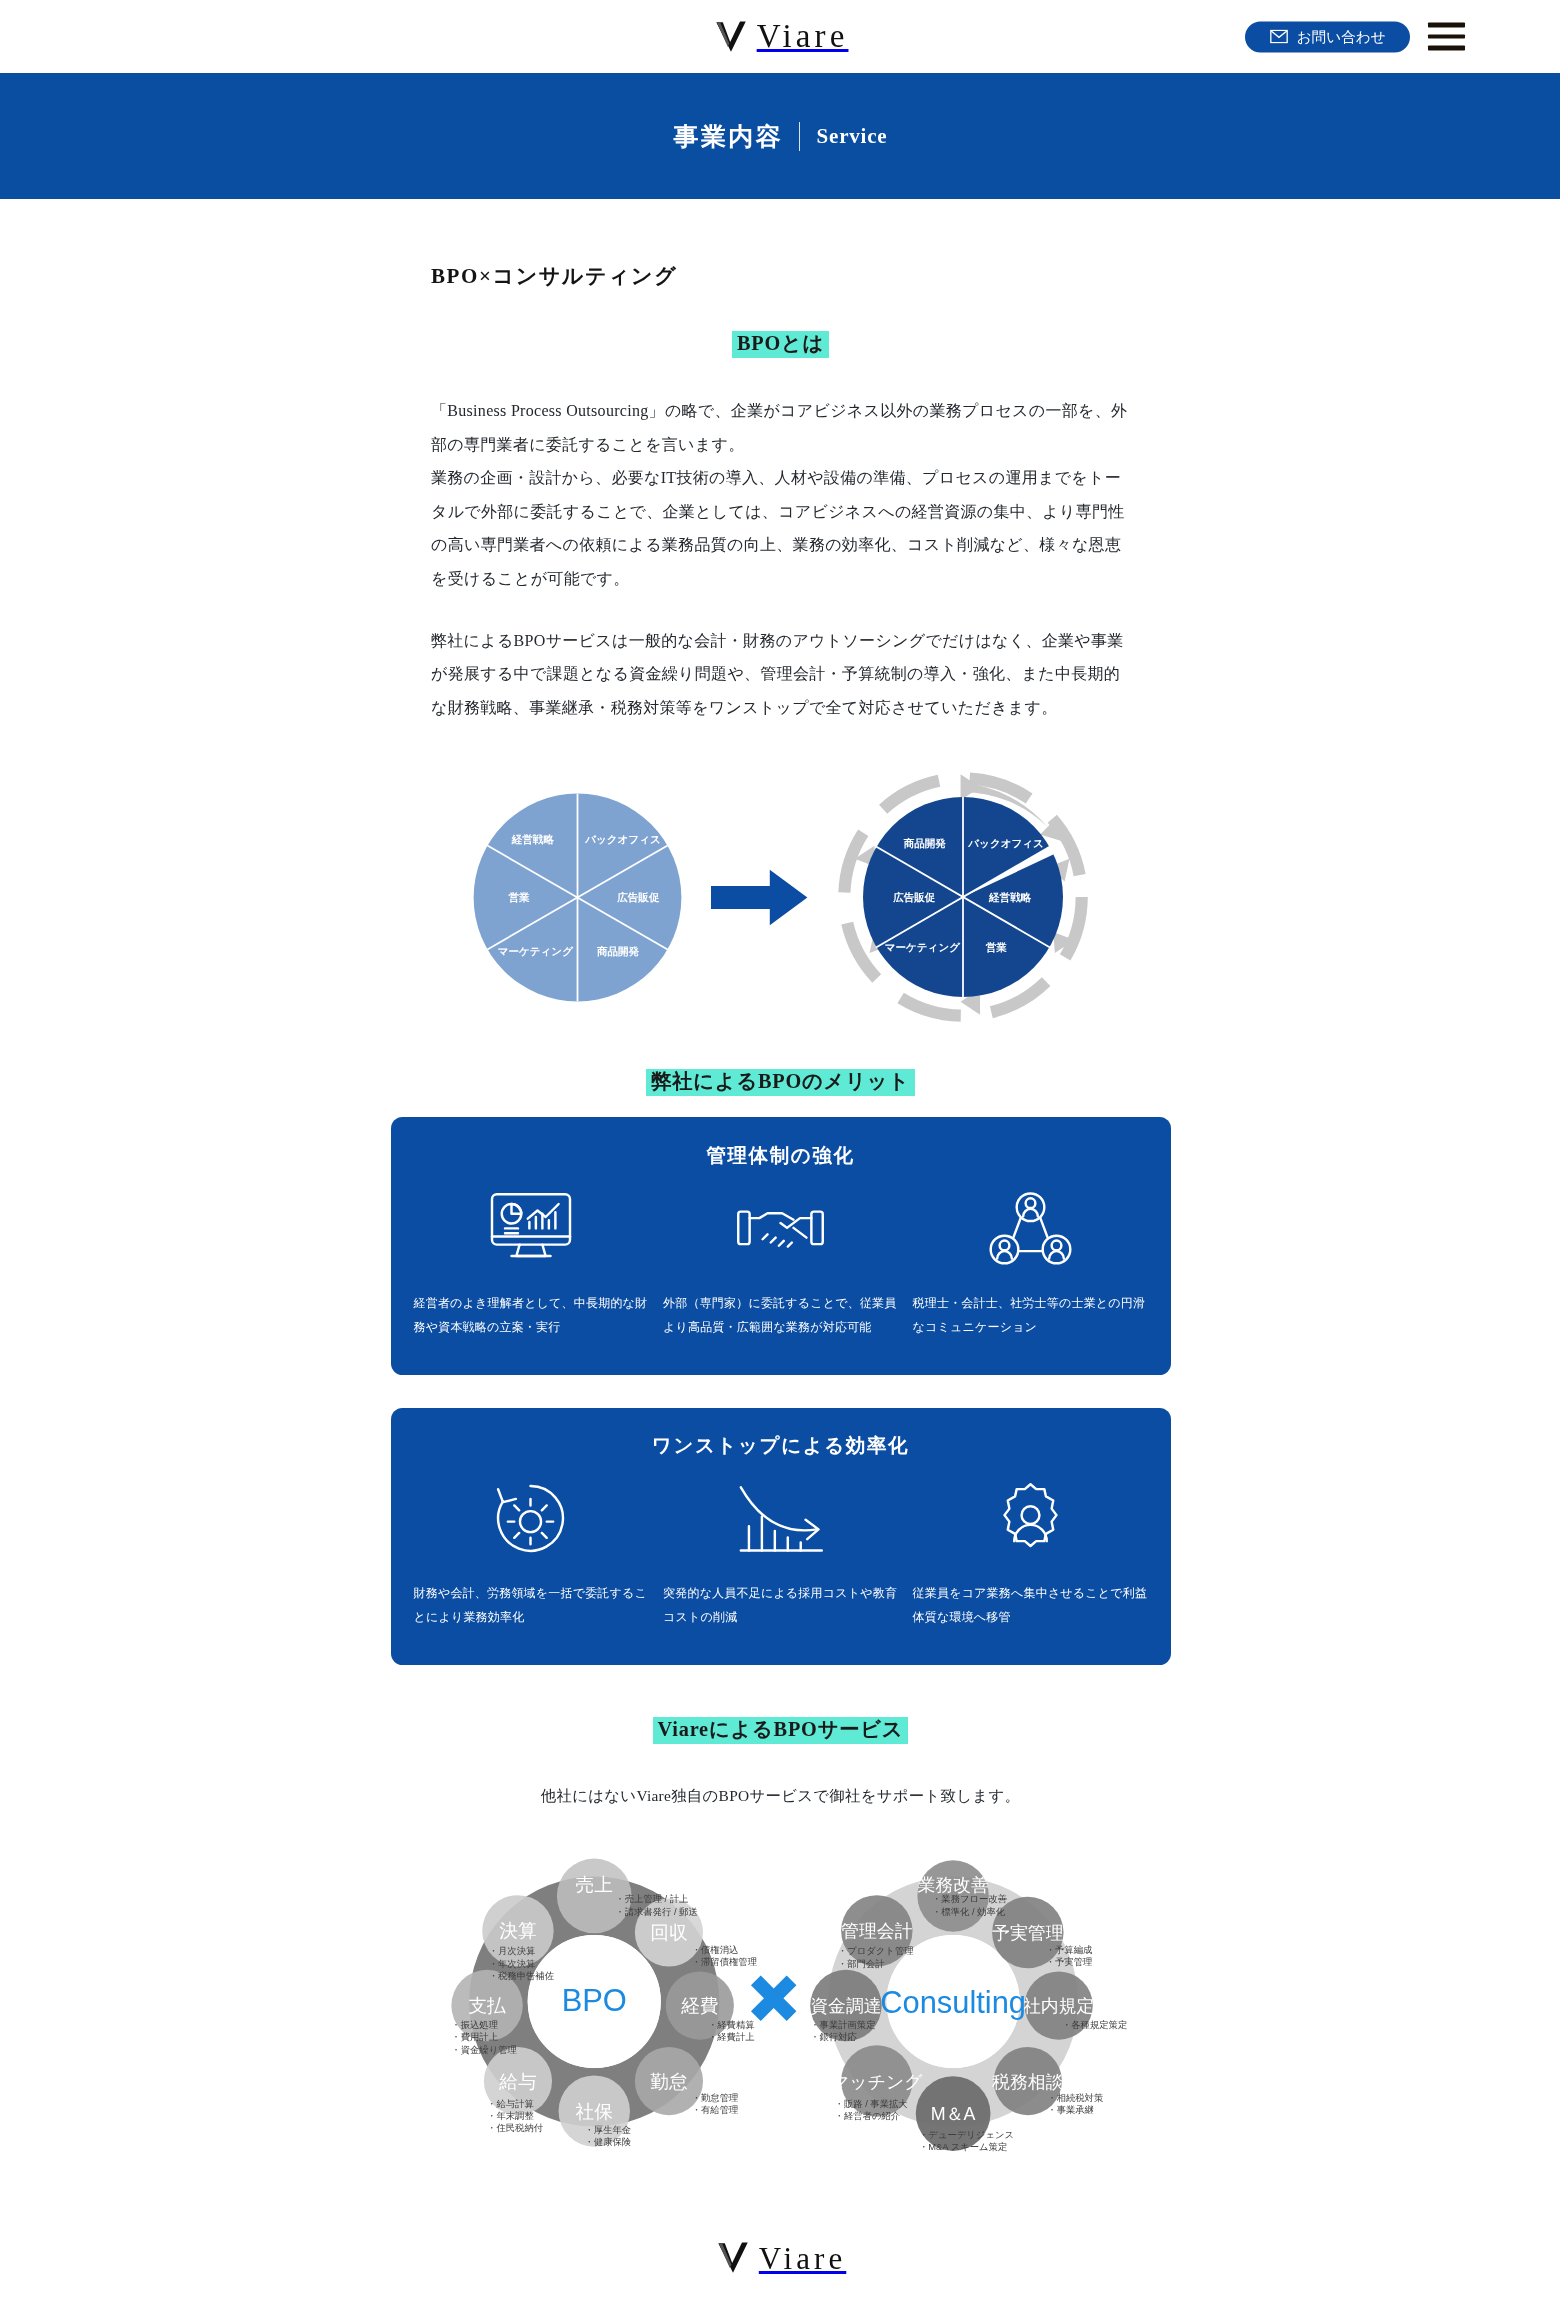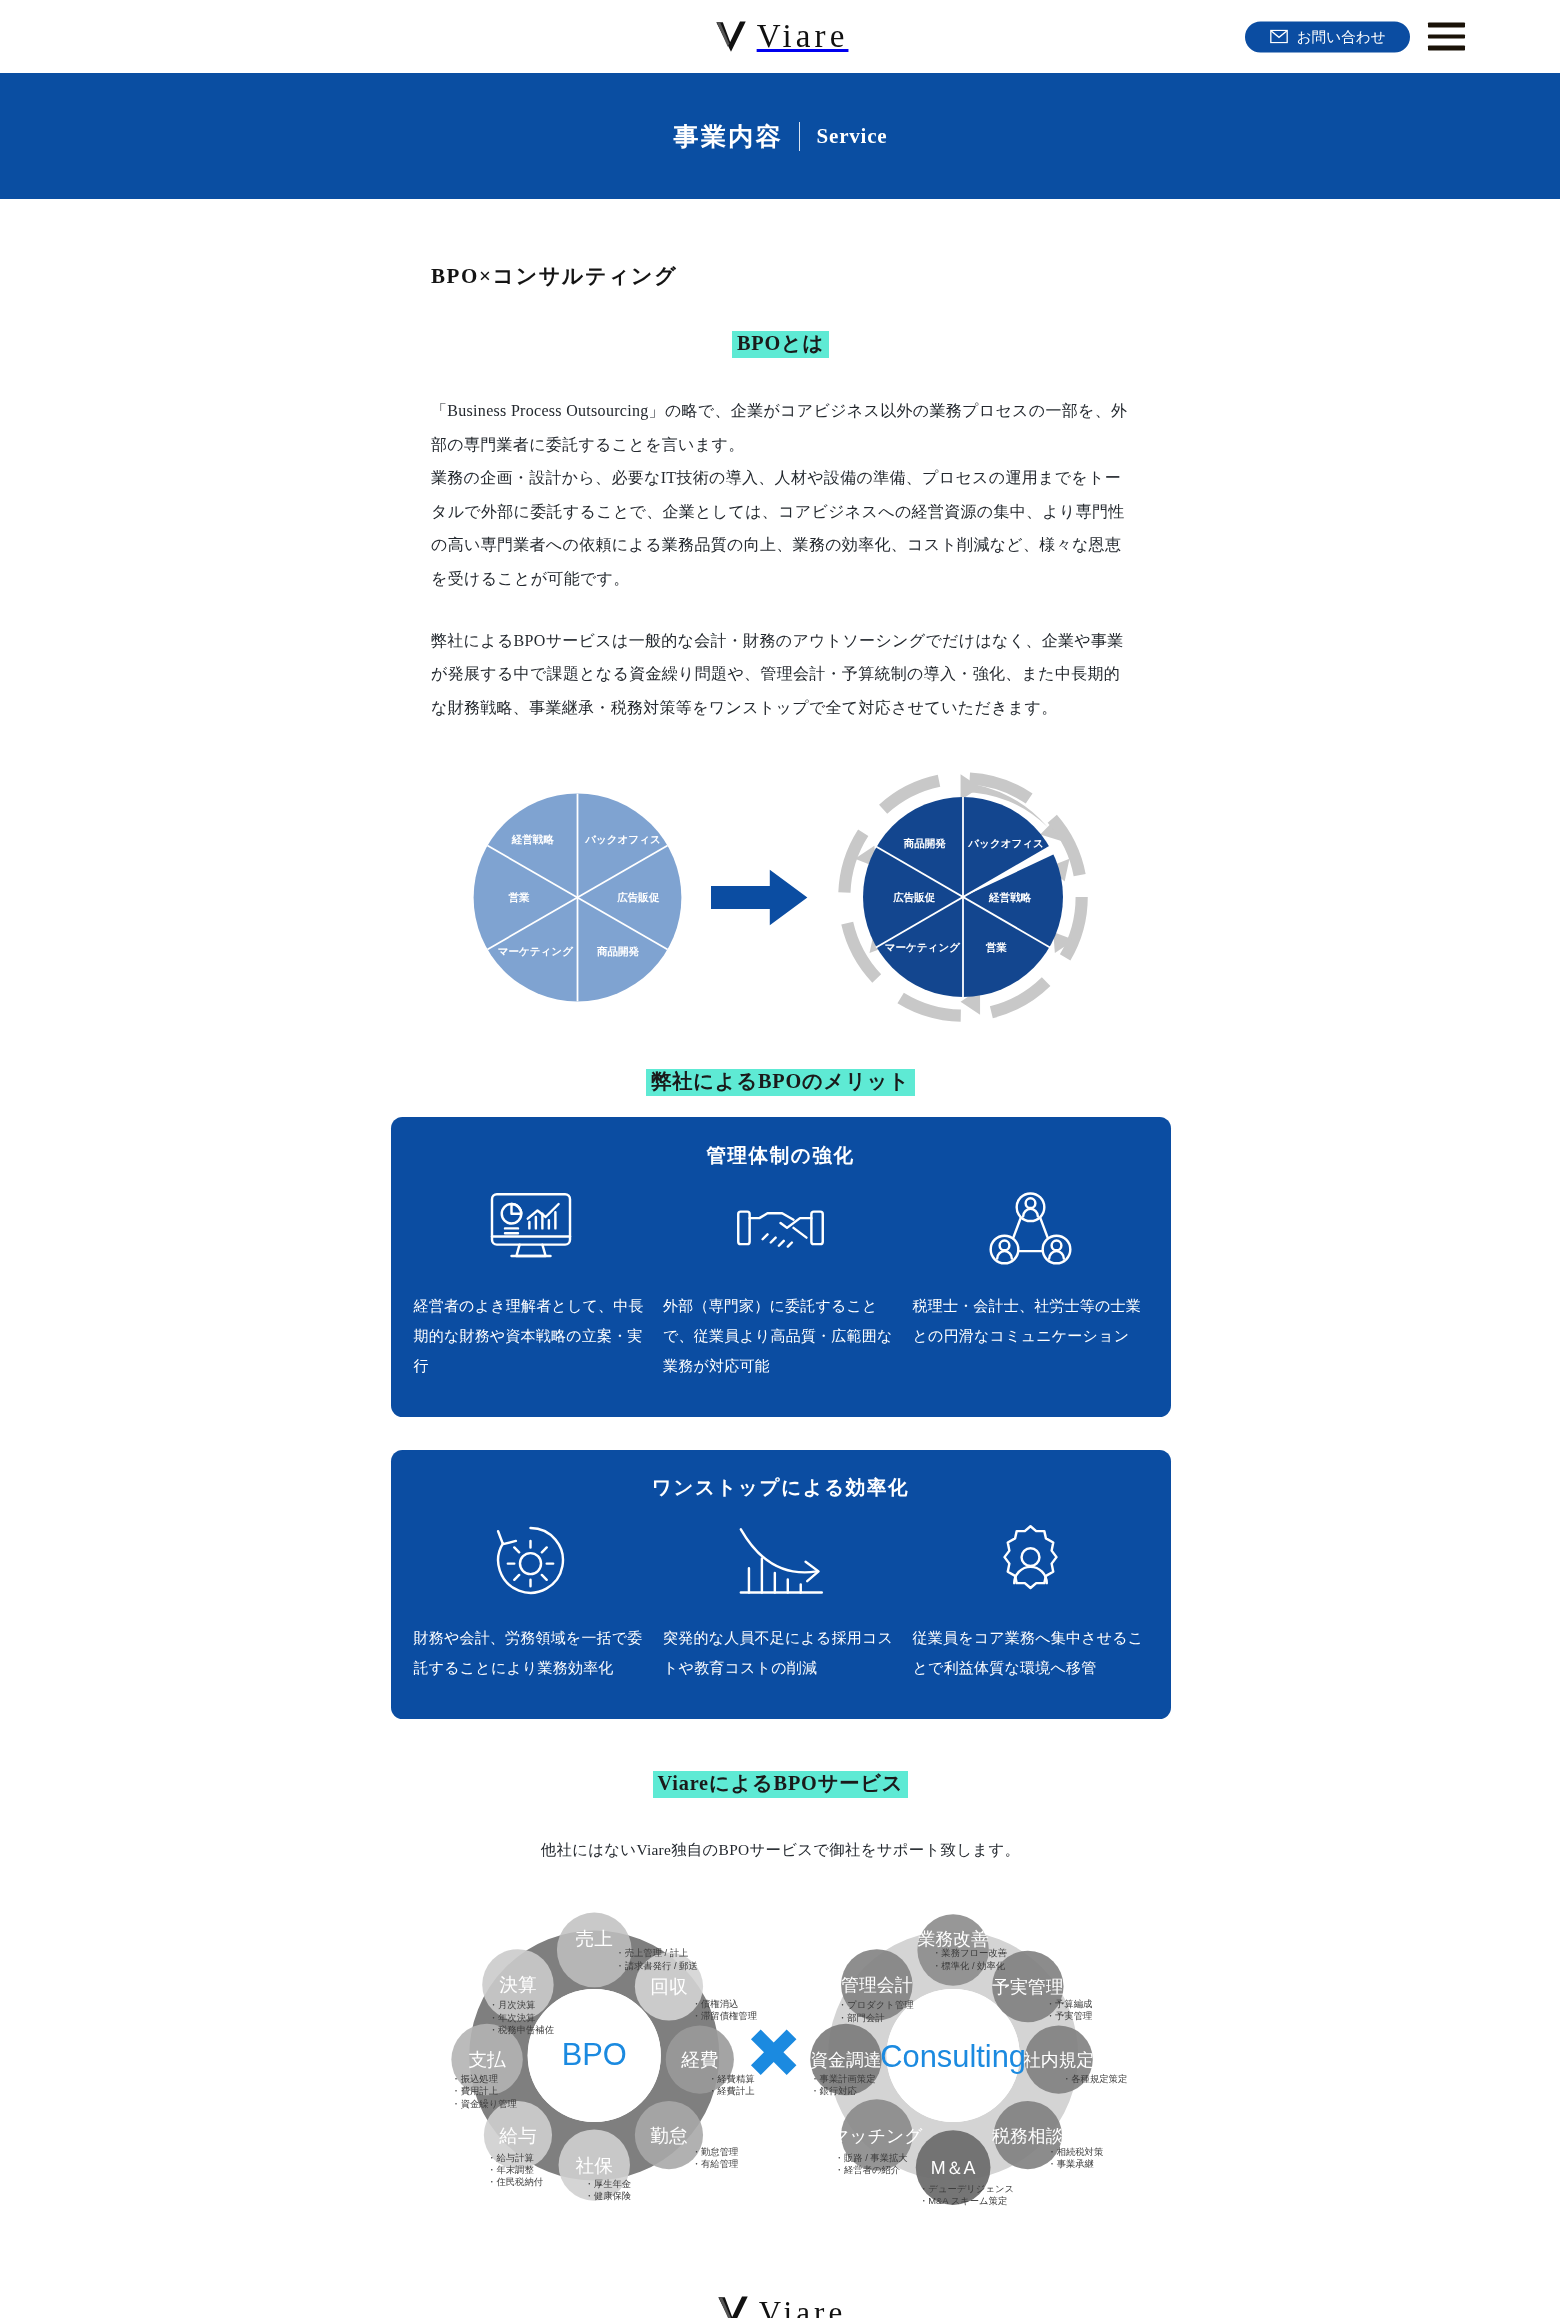--- a/index.html
+++ b/index.html
@@ -156,21 +156,21 @@
     display: flex;
     justify-content: space-between;
     gap: 14.6px;
   }
   .benefit-col { width: 244px; display: flex; flex-direction: column; align-items: center; }
   .benefit-icon { height: 96px; display: flex; align-items: center; justify-content: center; }
   .benefit-icon svg { display: block; }
   .benefit-text {
     margin-top: 13px;
     color: #ffffff;
-    font-size: 15px;
+    font-size: 12px;
     line-height: 2.0;
     letter-spacing: 0.2px;
     width: 100%;
   }
 
   
   .service-lead {
     text-align: center;
     font-size: 15.4px;
     color: #23282e;

